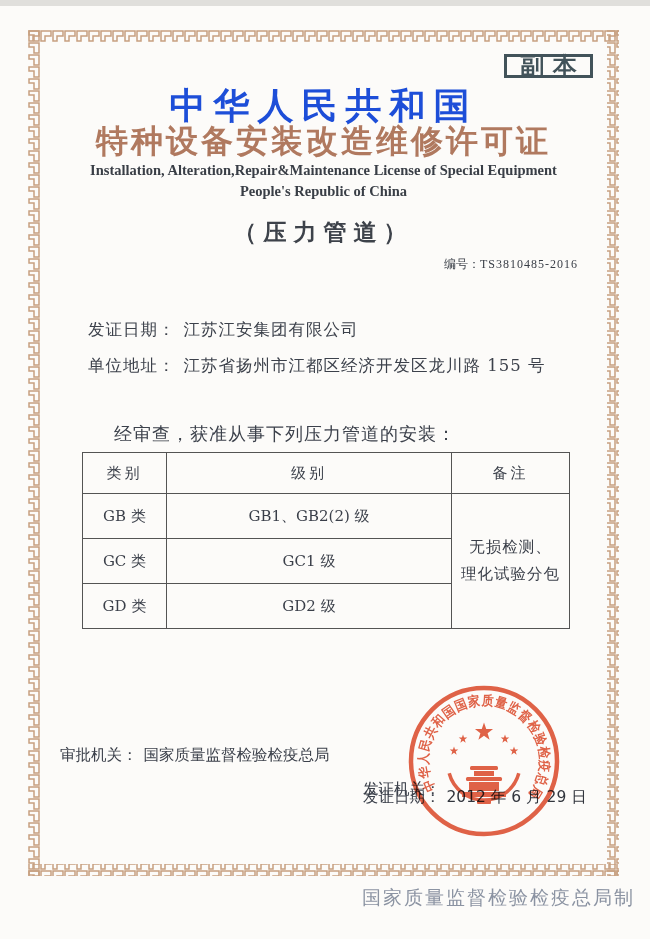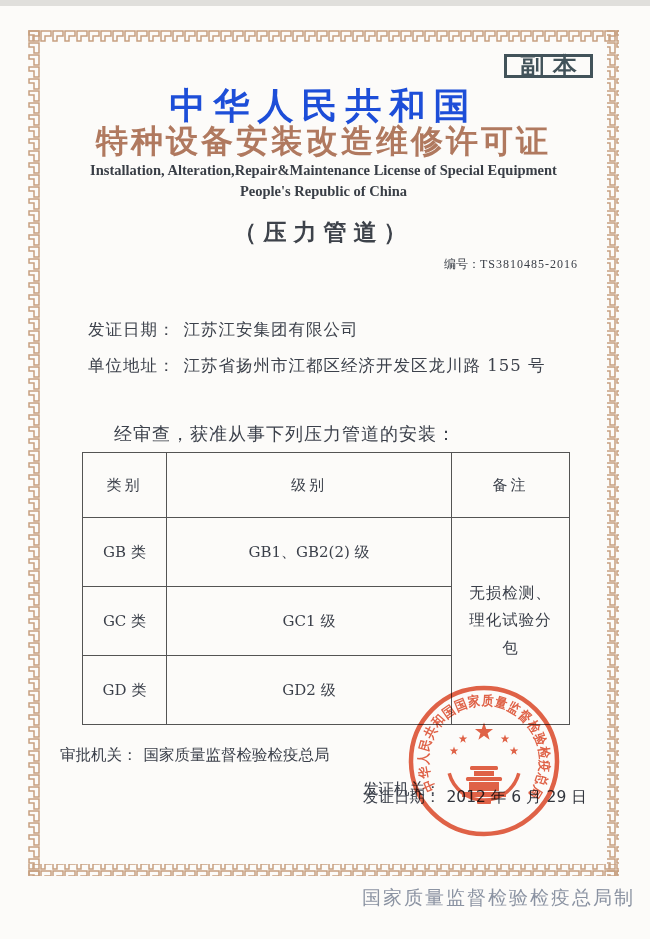--- a/index.html
+++ b/index.html
@@ -64,21 +64,21 @@
     position:absolute; left:114px; top:422px; font-size:18px; color:#3c414b; letter-spacing:1px;
   }
 
   table.license {
     position:absolute; left:82px; top:452px; width:487px;
     border-collapse:collapse; table-layout:fixed;
     font-size:15px; color:#3a3f49;
   }
   table.license th, table.license td {
     border:1.4px solid #545454; text-align:center; font-weight:normal;
-    padding:12px;
+    padding:0;
   }
   table.license th { height:40px; letter-spacing:3px; }
   table.license td { height:44px; }
   td.remark {
     text-align:left; padding-left:10px; font-size:15.5px; line-height:1.75; letter-spacing:1px;
   }
 
   .grant-line { position:absolute; font-size:15.5px; color:#3c414b; white-space:nowrap;text-align:right; }
   .l-approval { left:60px; top:745px; }
   .l-issuing  { left:363px; top:779px; }

